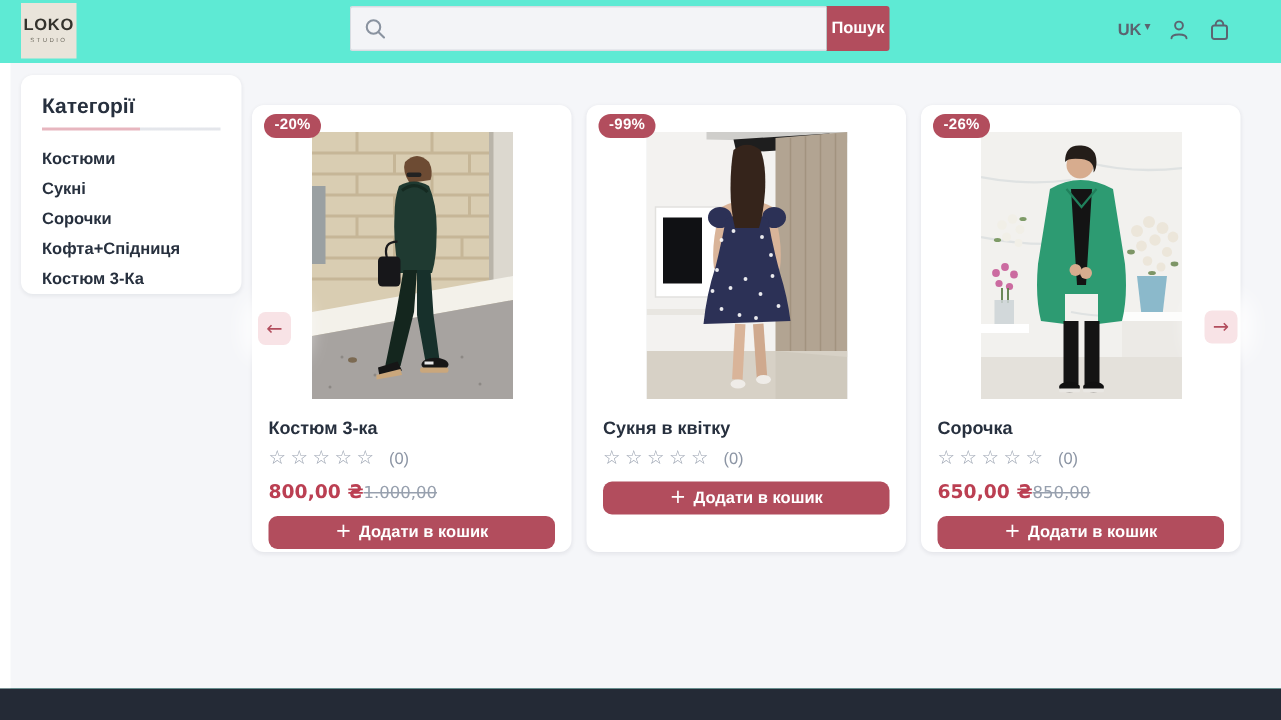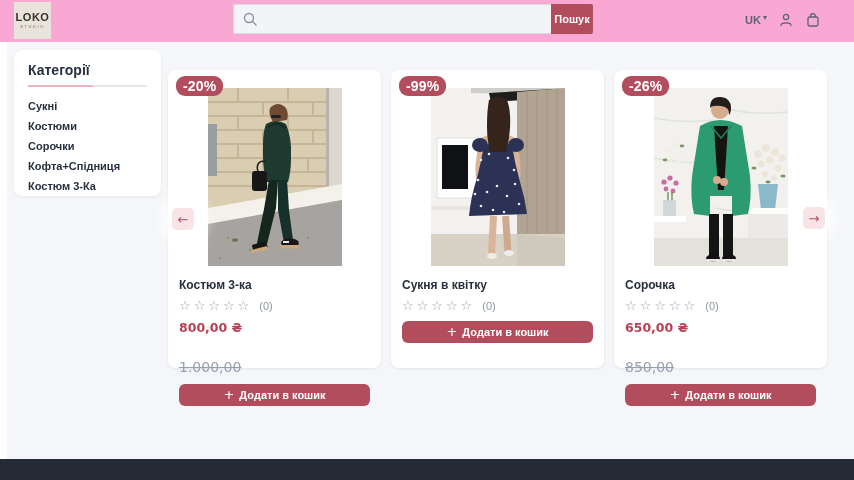--- a/index.html
+++ b/index.html
@@ -1,18 +1,18 @@
 <!DOCTYPE html>
 <html><head>
 <meta charset="utf-8">
 <style>
   * { margin:0; padding:0; box-sizing:border-box; }
   html,body { background:#fff; }
   body { font-family:"Liberation Sans","DejaVu Sans",sans-serif; }
-  #app { position:relative; width:854px; height:480px; background:#f9a8d4; overflow:hidden; }
+  #app { position:relative; width:854px; height:480px; background:#5eead4; overflow:hidden; }
 
   
   .logo { position:absolute; left:14px; top:2px; width:37px; height:37px; background:#e9e4da;
           display:flex; flex-direction:column; align-items:center; justify-content:center; cursor:pointer; }
   .logo .l1 { font-size:11px; font-weight:700; letter-spacing:.5px; color:#33322c; line-height:1; }
   .logo .l2 { font-size:4px; letter-spacing:1.6px; color:#6f6c61; margin-top:2px; line-height:1; }
 
   .search { position:absolute; left:233px; top:4px; width:360px; height:30px; display:flex; }
   .search .box { flex:1; position:relative; }
   .search input { width:100%; height:30px; background:#f3f4f7; border:1px solid #d8dce2; border-right:none;
@@ -37,32 +37,32 @@
   .sidebar .rule { height:2px; margin-top:6px; background:linear-gradient(to right,#e7b6bf 0 55%,#e4e6eb 55% 100%); }
   .sidebar ul { list-style:none; margin-top:9px; }
   .sidebar li { font-size:11px; font-weight:600; color:#27303e; line-height:13px; padding:3.5px 0; cursor:pointer; }
 
   .page-title { position:absolute; left:168px; top:46px; font-size:20px; font-weight:700; color:#27303e; }
 
   
   .card { position:absolute; top:70px; width:213px; height:298px; background:#fff; border-radius:8px;
           box-shadow:0 1px 3px rgba(20,28,45,.08); }
   .card.c1 { left:168px; } .card.c2 { left:391px; } .card.c3 { left:614px; }
-  .badge { position:absolute; top:6px; left:8px; z-index:2; background:#b24d5d; color:#fff; font-size:14px;
+  .badge { position:absolute; top:6px; left:8px; z-index:2; background:#b24d5d; color:#fff; font-size:10px;
            font-weight:700; padding:3px 7px; border-radius:9px; letter-spacing:.2px; line-height:1;text-align:center; }
   .photo { margin:18px auto 0; width:134px; height:178px; overflow:hidden; cursor:pointer; background:#eceef0; }
   .photo svg { display:block; }
   .info { padding:13px 11px 0; }
   .title { font-size:12px; font-weight:700; color:#27303e; cursor:pointer; line-height:1.1; }
   .stars { margin-top:7px; display:flex; align-items:center; gap:7px; }
   .star-glyphs { font-family:"DejaVu Sans",sans-serif; font-size:13px; letter-spacing:3px; color:#9aa2b0; line-height:1; }
   .count { font-size:11px; color:#8d96a5; }
-  .price-row { margin-top:8px; display:flex; align-items:baseline; gap:24px; font-family:"DejaVu Sans",sans-serif;flex-direction:column; }
+  .price-row { margin-top:8px; display:flex; align-items:baseline; gap:0; font-family:"DejaVu Sans",sans-serif; }
   .price { font-size:12.5px; font-weight:700; color:#bb3f52; }
-  .old { font-size:14px; color:#97a0ae; text-decoration:line-through; }
+  .old { font-size:11px; color:#97a0ae; text-decoration:line-through; }
   .add { margin-top:9px; width:191px; height:22px; background:#b24d5d; border:none; border-radius:6px; color:#fff;
          font-size:11px; font-weight:700; font-family:inherit; display:flex; align-items:center; justify-content:center;
          gap:5px; cursor:pointer; }
   .add .plus { font-size:13px; font-weight:400; line-height:1; font-family:"DejaVu Sans",sans-serif; margin-top:-1px; }
 
   
   .arrow { position:absolute; width:22px; height:22px; background:#f8e3e6; border:none; border-radius:5px;
            color:#b24d5d; font-size:13px; line-height:21px; text-align:center; cursor:pointer;
            font-family:"DejaVu Sans",sans-serif; box-shadow:0 0 14px 10px rgba(255,255,255,.85); padding:0; }
   .arrow.left  { left:172px; top:208px; }
@@ -104,22 +104,22 @@
     </svg>
   </div>
 
   <div class="main-bg"></div>
   <div class="footer"></div>
 
   <aside class="sidebar">
     <h2>Категорії</h2>
     <div class="rule"></div>
     <ul>
+      <li>Костюми</li>
       <li>Сукні</li>
-      <li>Костюми</li>
       <li>Сорочки</li>
       <li>Кофта+Спідниця</li>
       <li>Костюм 3-Ка</li>
     </ul>
   </aside>
 
 
   <article class="card c1">
     <span class="badge">-20%</span>
     <div class="photo">

